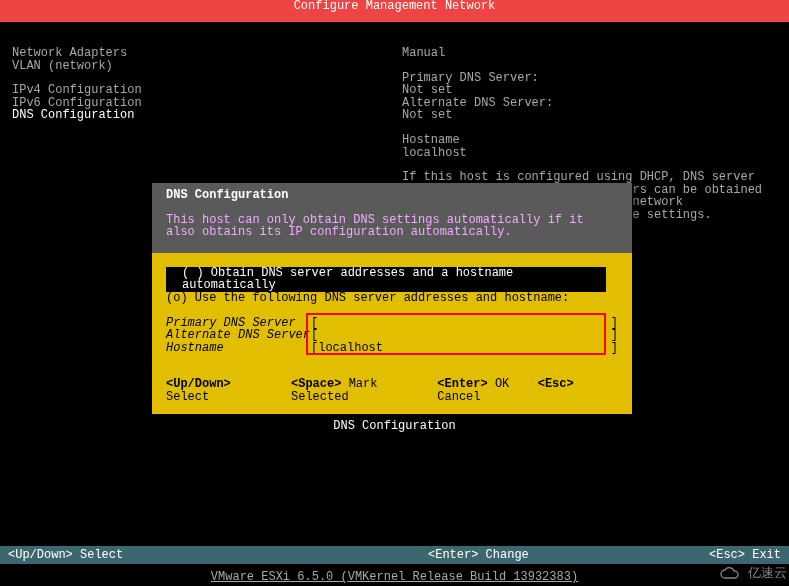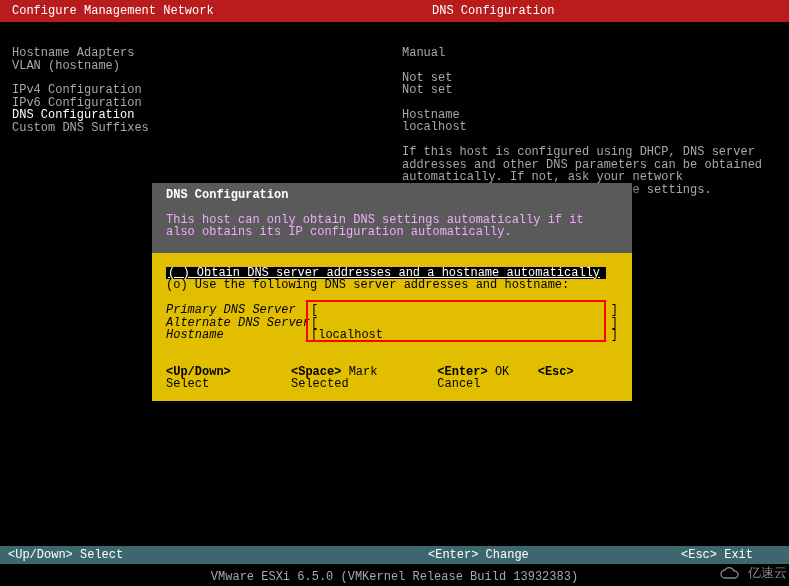--- a/index.html
+++ b/index.html
@@ -9,26 +9,27 @@
     height: 586px;
     background: #000;
     font-family: "Courier New", monospace;
     font-size: 12px;
     color: #a8a8a8;
     position: relative;
     overflow: hidden;
     line-height: 1.05;
   }
   .header-bar {
-    background: #b91c1c;
+    background: #ef4444;
     color: #fff;
     height: 22px;
     display: flex;
     align-items: center;
     padding: 0 12px;
+    flex-direction: column;
   }
   .header-bar .left { flex: 0 0 420px; }
   .header-bar .right { flex: 1; }
   .main {
     display: flex;
     padding: 25px 12px 0 12px;
   }
   .left-col { flex: 0 0 390px; }
   .right-col { flex: 1; }
   .menu-item { margin: 0; line-height: 1.05; white-space: pre; }
@@ -42,26 +43,27 @@
     height: 18px;
     background: #3d676e;
     color: #fff;
     display: flex;
     align-items: center;
     padding: 0 8px;
     font-size: 12px;
   }
   .footer .f-left { flex: 0 0 380px; }
   .footer .f-mid { flex: 1; text-align: left; margin-left: 40px; }
-  .footer .f-right { flex: 0 0 100px; }
+  .footer .f-right { flex: 0 0 100px; text-align: right; }
   .version {
     position: absolute;
     left: 0; right: 0; bottom: 2px;
     text-align: center;
     color: #a8a8a8;
+    text-decoration: underline;
   }
   .watermark {
     position: absolute;
     right: 2px; bottom: 5px;
     color: #888;
     font-size: 13px;
     font-family: Arial, sans-serif;
   }
   .watermark svg { vertical-align: middle; margin-right: 4px; }
 
@@ -82,24 +84,23 @@
   .dialog-desc { margin-top: 12px; color: #f0abfc; line-height: 1.05; }
   .dialog-body {
     background: #e2be00;
     color: #000;
     padding: 14px;
   }
   .opt-row { line-height: 1.05; }
   .opt-row.sel {
     background: #000;
     color: #fff;
-    padding: 0 2px;
+    padding: 0 16px;
     display: inline-block;
     width: 440px;
-    text-decoration: underline;
   }
   .field-block { margin-top: 12px; position: relative; }
   .field-row { display: flex; line-height: 1.05; }
   .field-row .flabel { flex: 0 0 145px; font-style: italic; }
   .field-row .fval { flex: 1; display: flex; }
   .field-row .fval .br { margin-left: auto; }
   .red-box {
     position: absolute;
     border: 2px solid #f00;
     left: 140px;
@@ -123,32 +124,33 @@
 </head>
 <body>
 
 <div class="header-bar">
   <div class="left">Configure Management Network</div>
   <div class="right">DNS Configuration</div>
 </div>
 
 <div class="main">
   <div class="left-col">
-    <div class="menu-item">Hostname Adapters</div>
-    <div class="menu-item">VLAN (hostname)</div>
+    <div class="menu-item">Network Adapters</div>
+    <div class="menu-item">VLAN (network)</div>
     <div class="gap"></div>
     <div class="menu-item">IPv4 Configuration</div>
     <div class="menu-item">IPv6 Configuration</div>
     <div class="menu-item selected">DNS Configuration</div>
-    <div class="menu-item">Custom DNS Suffixes</div>
   </div>
   <div class="right-col">
     <p>Manual</p>
     <div class="gap"></div>
+    <p>Primary DNS Server:</p>
     <p>Not set</p>
+    <p>Alternate DNS Server:</p>
     <p>Not set</p>
     <div class="gap"></div>
     <p>Hostname</p>
     <p>localhost</p>
     <div class="gap"></div>
     <p>If this host is configured using DHCP, DNS server addresses and other DNS parameters can be obtained automatically. If not, ask your network administrator for the appropriate settings.</p>
   </div>
 </div>
 
 <div class="dialog">

